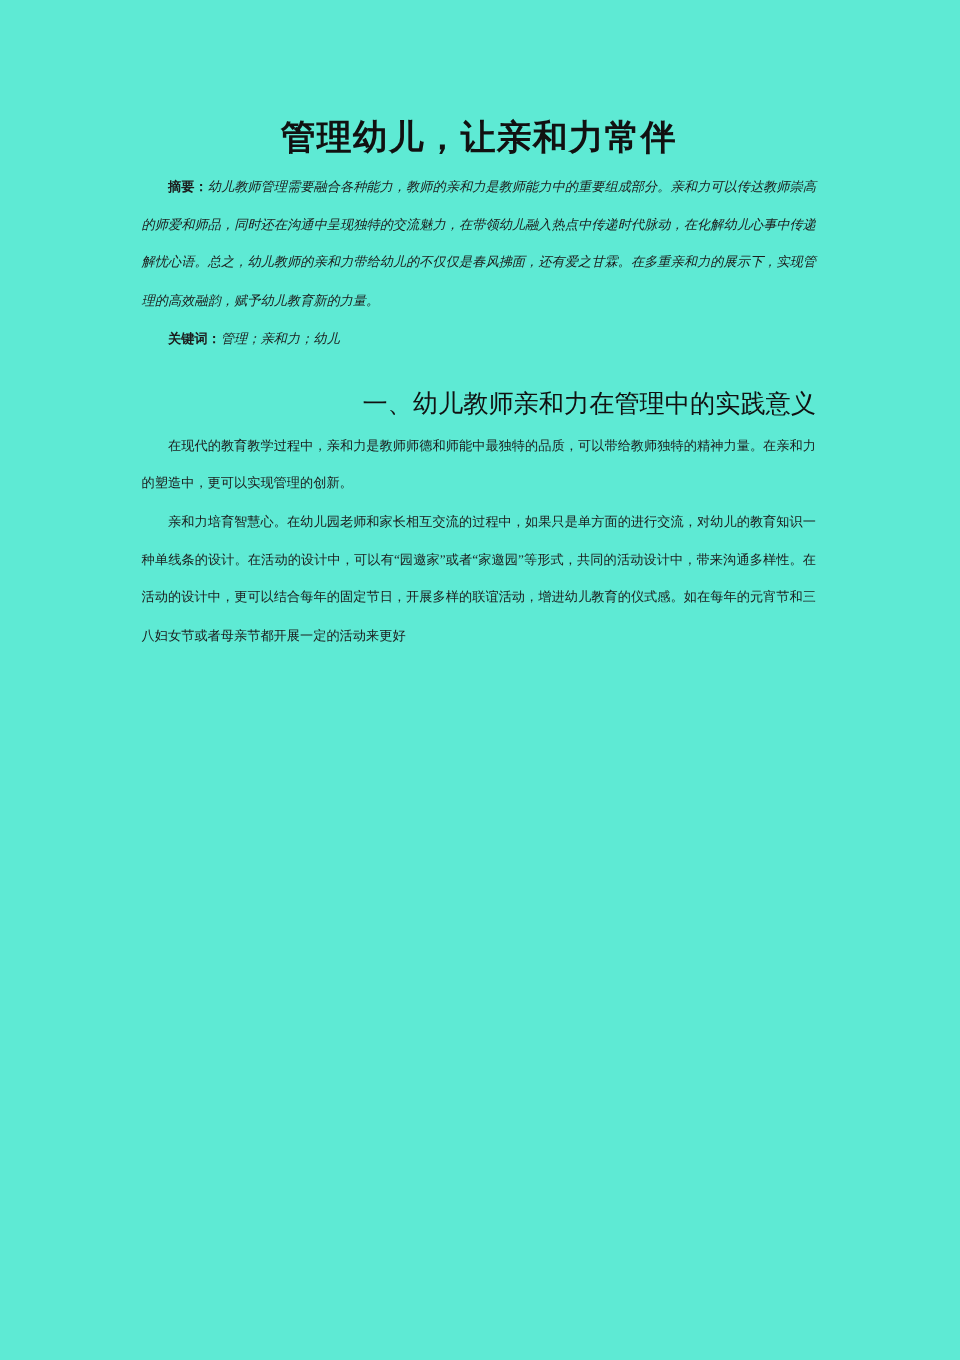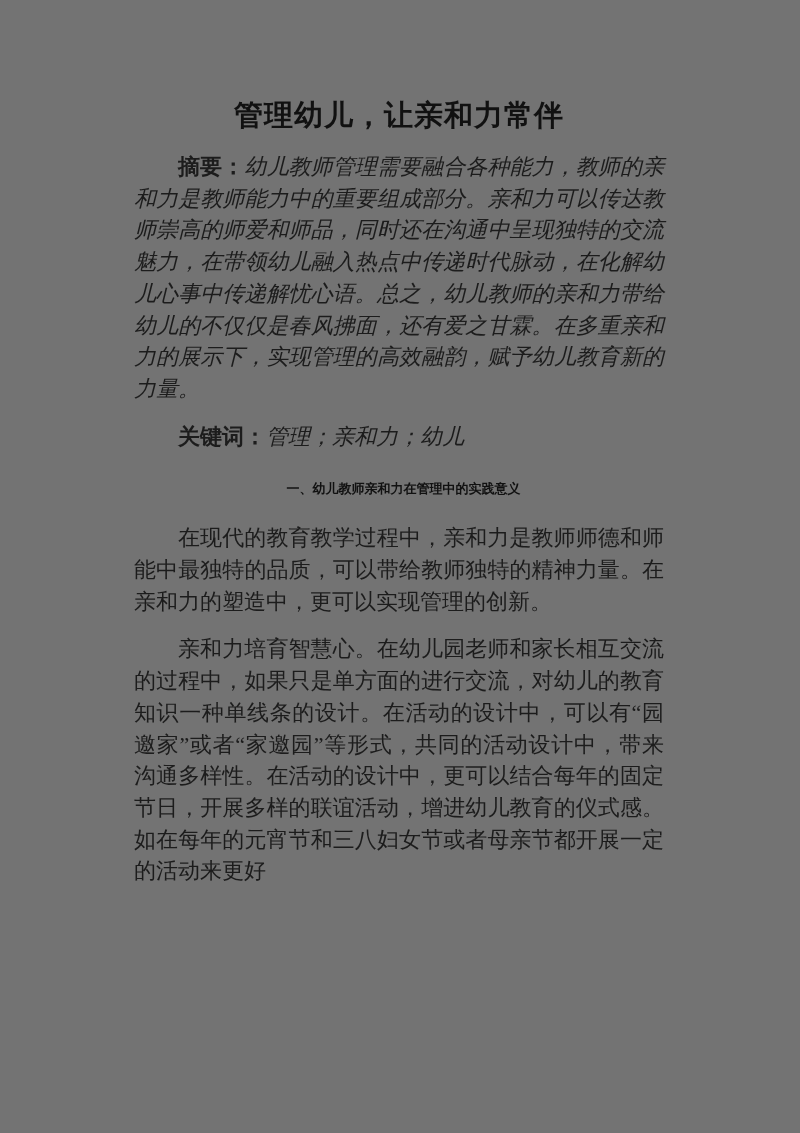--- a/index.html
+++ b/index.html
@@ -1,62 +1,62 @@
 <!DOCTYPE html>
 <html lang="zh"><head>
 <meta charset="utf-8">
 <style>
   html, body { margin: 0; padding: 0; background: #ffffff; }
   .page {
     position: relative;
     width: 800px;
     height: 1133px;
     margin: 0 auto;
-    background: #737373;
+    background: #5eead4;
     overflow: hidden;
     box-sizing: border-box;
     padding: 0 120px 0 118px;
     color: #1c1c1c;
     font-family: "Liberation Serif", serif;
   }
   .doc-title {
     margin: 95px 0 6px 0;
     text-align: center;
     font-family: "Liberation Sans", sans-serif;
     font-weight: 700;
     font-size: 29px;
     line-height: 40px;
     letter-spacing: 1px;
     color: #111111;
   }
   p.line {
-    margin: 16px;
-    font-size: 22px;
+    margin: 0;
+    font-size: 11px;
     line-height: 31.7px;
     text-align: justify;
     text-indent: 2em;
     word-break: break-all;
   }
   .label-bold {
     font-weight: 700;
     font-style: normal;
     font-family: "Liberation Sans", sans-serif;
   }
   .kai {
     font-style: italic;
   }
   .section-heading {
     margin: 20px 0 3px 0;
     padding-left: 9px;
     font-family: "Liberation Sans", sans-serif;
-    font-weight: 700;
-    font-size: 13px;
+    font-weight: 400;
+    font-size: 21px;
     line-height: 34px;
     color: #111111;
-    text-align: center;
+    text-align: right;
   }
   p.subheading {
     margin: 0;
     font-size: 17px;
     line-height: 31.7px;
     font-weight: 700;
     text-indent: 2em;
     color: #141414;
   }
 </style>

